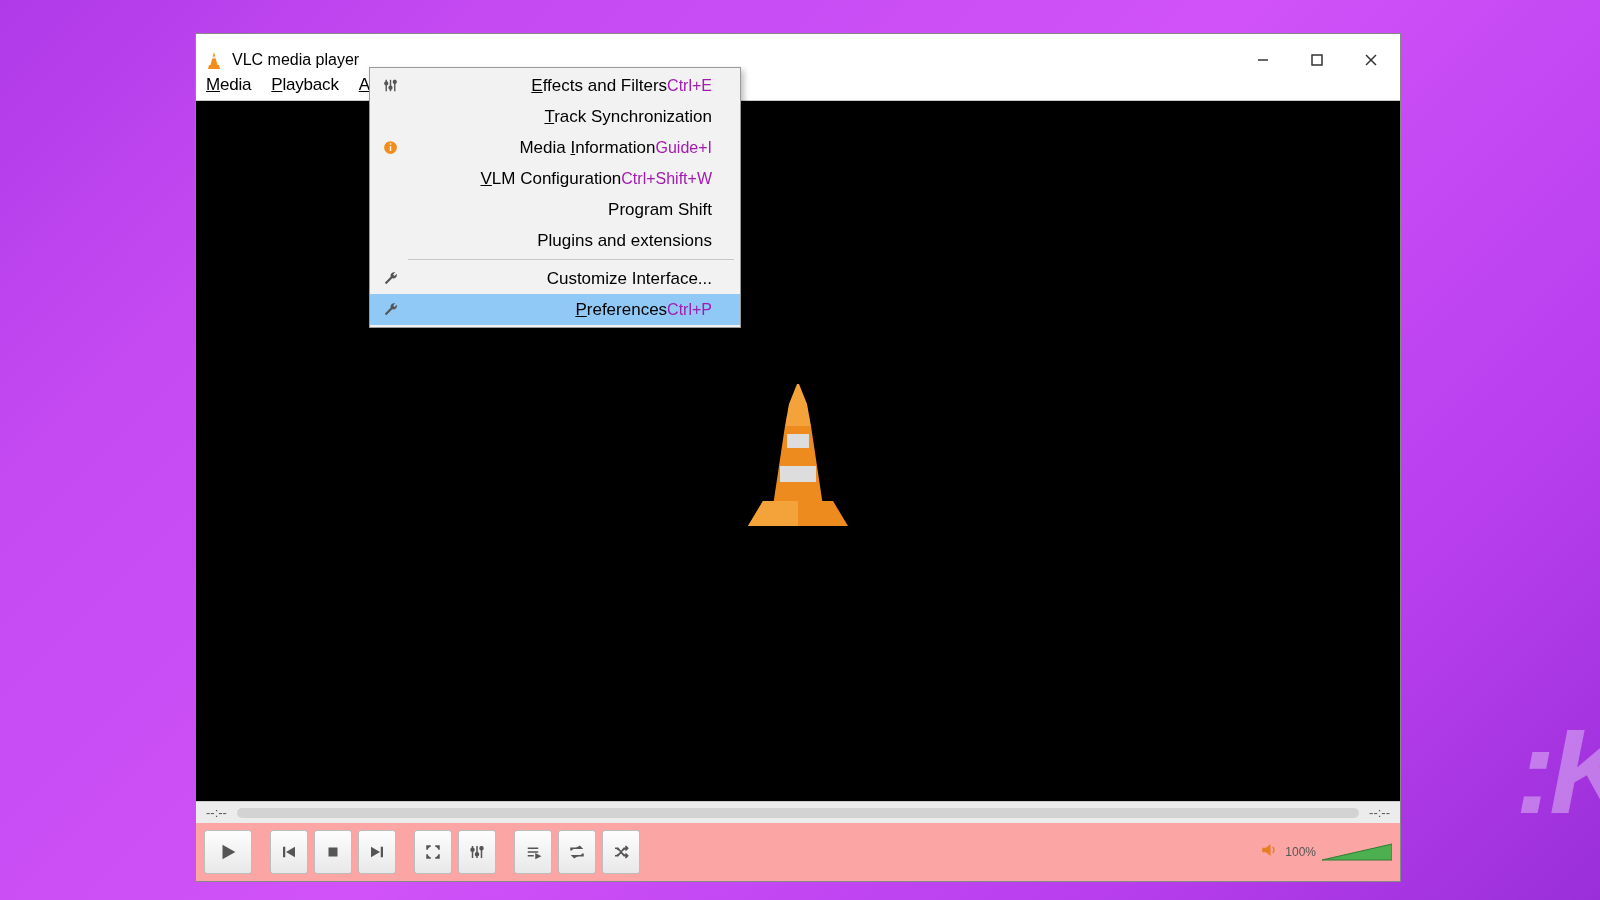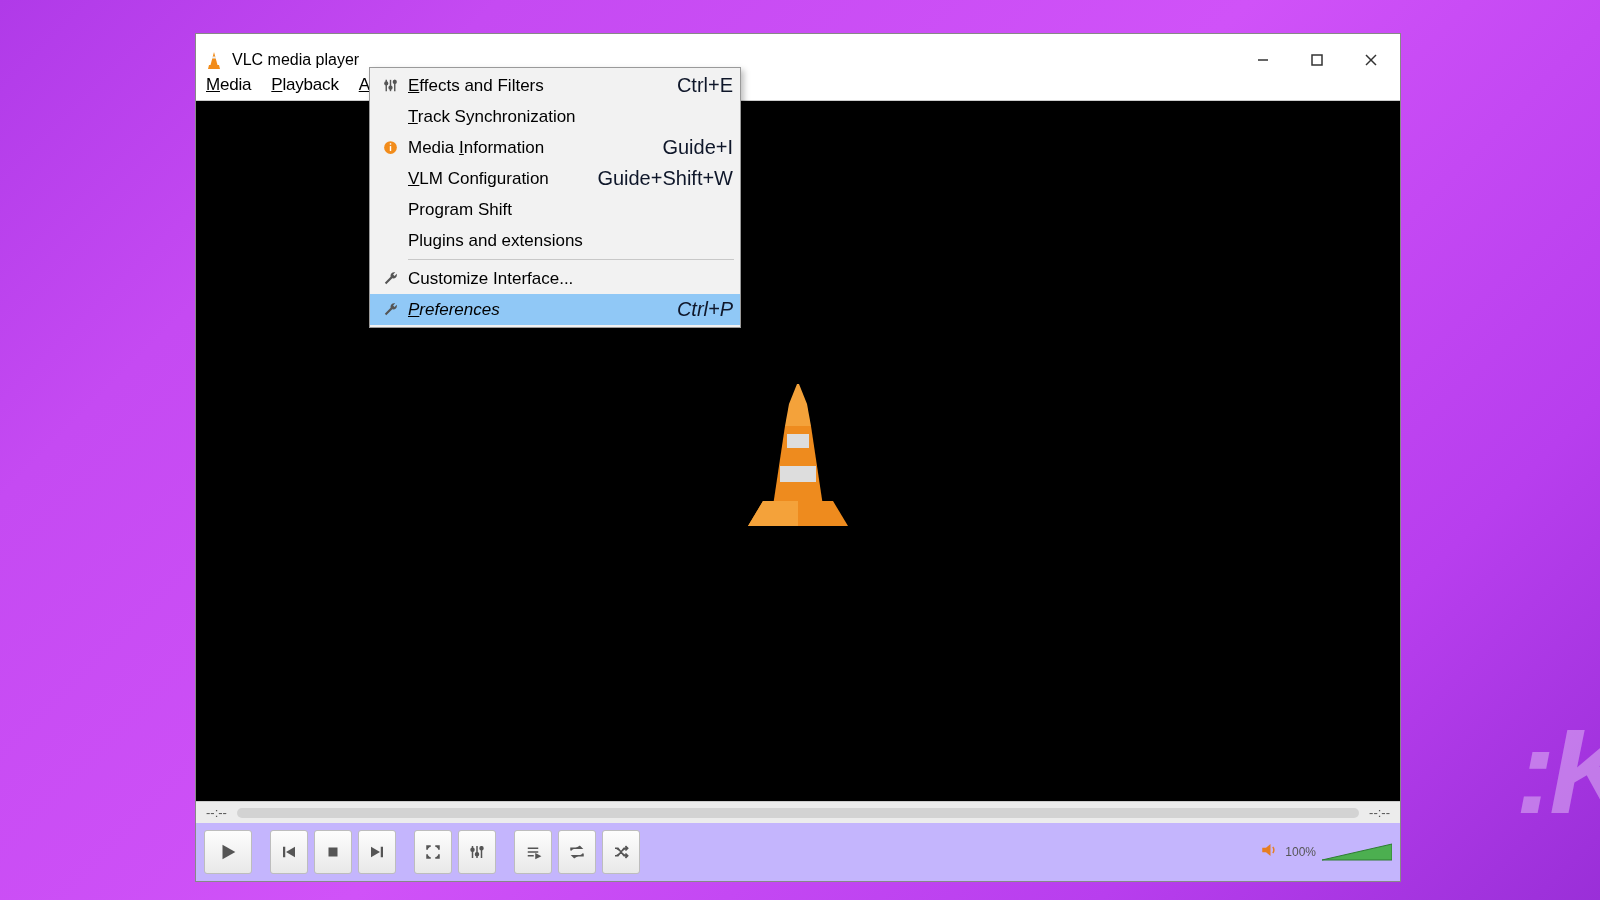--- a/index.html
+++ b/index.html
@@ -64,32 +64,32 @@
     background: #f2f2f2;
     border: 1px solid #9a9a9a;
     box-shadow: 3px 3px 6px rgba(0,0,0,0.25);
     z-index: 10;
     padding: 2px 0;
   }
   .dd-row {
     height: 31px;
     display: flex;
     align-items: center;
-    padding: 0 7px 0 6px;
+    padding: 0 28px 0 6px;
     color: #000;
+    text-align: right;
   }
   .dd-row.hl {
     background: #90c8f6;
-    font-style: italic;
   }
   .dd-icon { width: 28px; display:flex; align-items:center; justify-content:center; }
   .dd-icon svg { width: 17px; height: 17px; }
   .dd-label { flex: 1; padding-left: 4px; font-size: 17px; }
   .dd-label .u { text-decoration: underline; }
-  .dd-shortcut { color: #0f172a; font-size: 20px; }
+  .dd-shortcut { color: #a21caf; font-size: 16px; }
   .dd-sep { height: 1px; background: #c8c8c8; margin: 3px 6px 3px 38px; }
   .video-area {
     flex: 1;
     background: #000;
     position: relative;
     display: flex; align-items: center; justify-content: center;
   }
   .big-cone { width: 170px; height: 170px; }
   .seekbar {
     height: 22px;
@@ -102,21 +102,21 @@
     font-size: 13px;
     color: #555;
   }
   .track {
     flex: 1; height: 10px;
     background: #d3d3d3;
     border-radius: 5px;
   }
   .controls {
     height: 58px;
-    background: #c4b5fd;
+    background: #fca5a5;
     display: flex;
     align-items: center;
     padding: 0 8px;
     gap: 6px;
   }
   .cbtn {
     height: 44px;
     border: 1px solid #bdbdbd;
     background: linear-gradient(#fdfdfd,#e8e8e8);
     border-radius: 3px;
@@ -316,21 +316,21 @@
           <rect x="11" y="10" width="2" height="7" fill="#fff"></rect>
           <rect x="11" y="6" width="2" height="2" fill="#fff"></rect>
         </svg>
       </span>
       <span class="dd-label">Media <span class="u">I</span>nformation</span>
       <span class="dd-shortcut">Guide+I</span>
     </div>
     <div class="dd-row">
       <span class="dd-icon"></span>
       <span class="dd-label"><span class="u">V</span>LM Configuration</span>
-      <span class="dd-shortcut">Guide+Shift+W</span>
+      <span class="dd-shortcut">Ctrl+Shift+W</span>
     </div>
     <div class="dd-row">
       <span class="dd-icon"></span>
       <span class="dd-label">Program Shift</span>
       <span class="dd-shortcut"></span>
     </div>
     <div class="dd-row">
       <span class="dd-icon"></span>
       <span class="dd-label">Plugins and extensions</span>
       <span class="dd-shortcut"></span>

